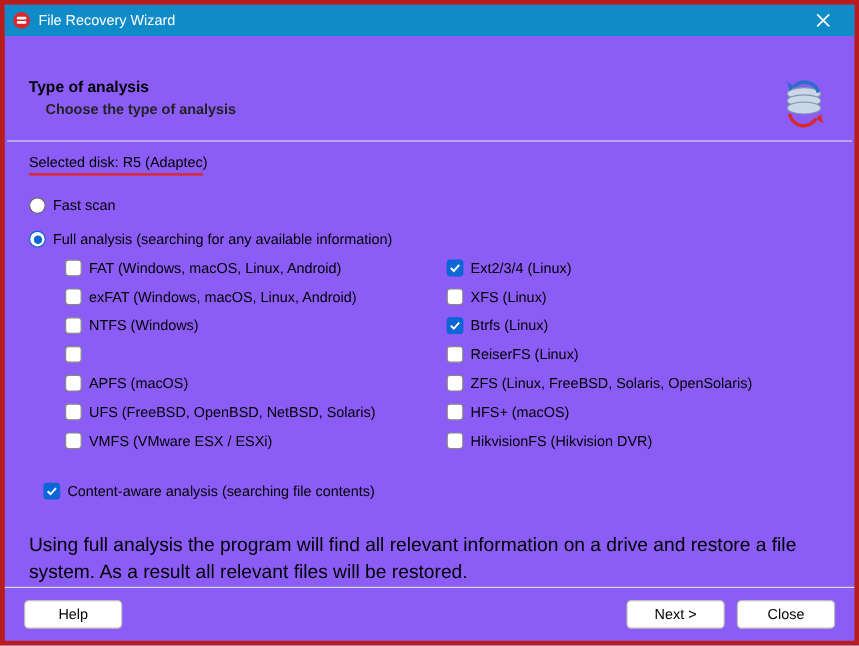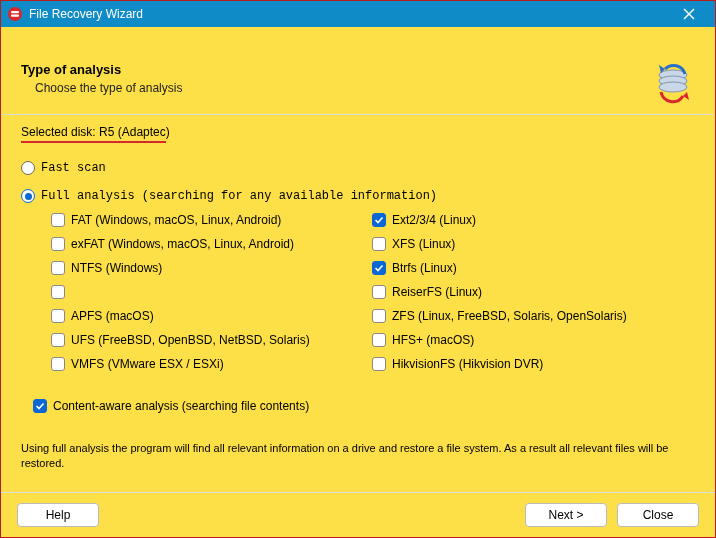--- a/index.html
+++ b/index.html
@@ -7,24 +7,24 @@
       font-family: "Segoe UI", Tahoma, sans-serif;
       font-size: 12px;
       background: #fff;
       width: 716px;
       height: 538px;
       overflow: hidden;
     }
     .window {
       width: 716px;
       height: 538px;
-      border: 1px solid #b91c1c;
+      border: 4px solid #b91c1c;
       display: flex;
       flex-direction: column;
-      background: #fde047;
+      background: #8b5cf6;
     }
     .titlebar {
       background: #0f8bc7;
       color: #fff;
       height: 26px;
       display: flex;
       align-items: center;
       padding: 0 6px 0 6px;
     }
     .titlebar-icon {
@@ -56,20 +56,21 @@
     .header-title {
       font-weight: bold;
       font-size: 13px;
       color: #000;
       margin-bottom: 4px;
     }
     .header-subtitle {
       font-size: 12px;
       color: #222;
       padding-left: 14px;
+      font-weight: bold;
     }
     .header-icon {
       width: 44px;
       height: 44px;
       display: flex;
       align-items: center;
       justify-content: center;
     }
     .sep {
       border-top: 1px solid #ddd;
@@ -88,21 +89,20 @@
     .underline-red {
       height: 2px;
       width: 145px;
       background: #d9282b;
       margin-bottom: 18px;
     }
     .radio-row {
       display: flex;
       margin-bottom: 14px;
       cursor: pointer;
-      font-family: Liberation Mono, monospace;
     }
     .radio-row.second { margin-bottom: 10px; margin-top: 12px; }
     .radio {
       width: 14px; height: 14px;
       border: 1px solid #666;
       border-radius: 50%;
       margin-right: 6px;
       display: inline-flex;
       align-items: center;
       justify-content: center;
@@ -141,21 +141,21 @@
     }
     .chk.checked {
       background: #0b66d6;
       border-color: #0b66d6;
     }
     .content-aware {
       margin-left: 12px;
       margin-bottom: 28px;
     }
     .desc {
-      font-size: 11px;
+      font-size: 16px;
       color: #000;
       line-height: 1.4;
     }
     .footer {
       border-top: 1px solid #ddd;
       padding: 10px 16px;
       display: flex;
       align-items: center;
     }
     .btn {

